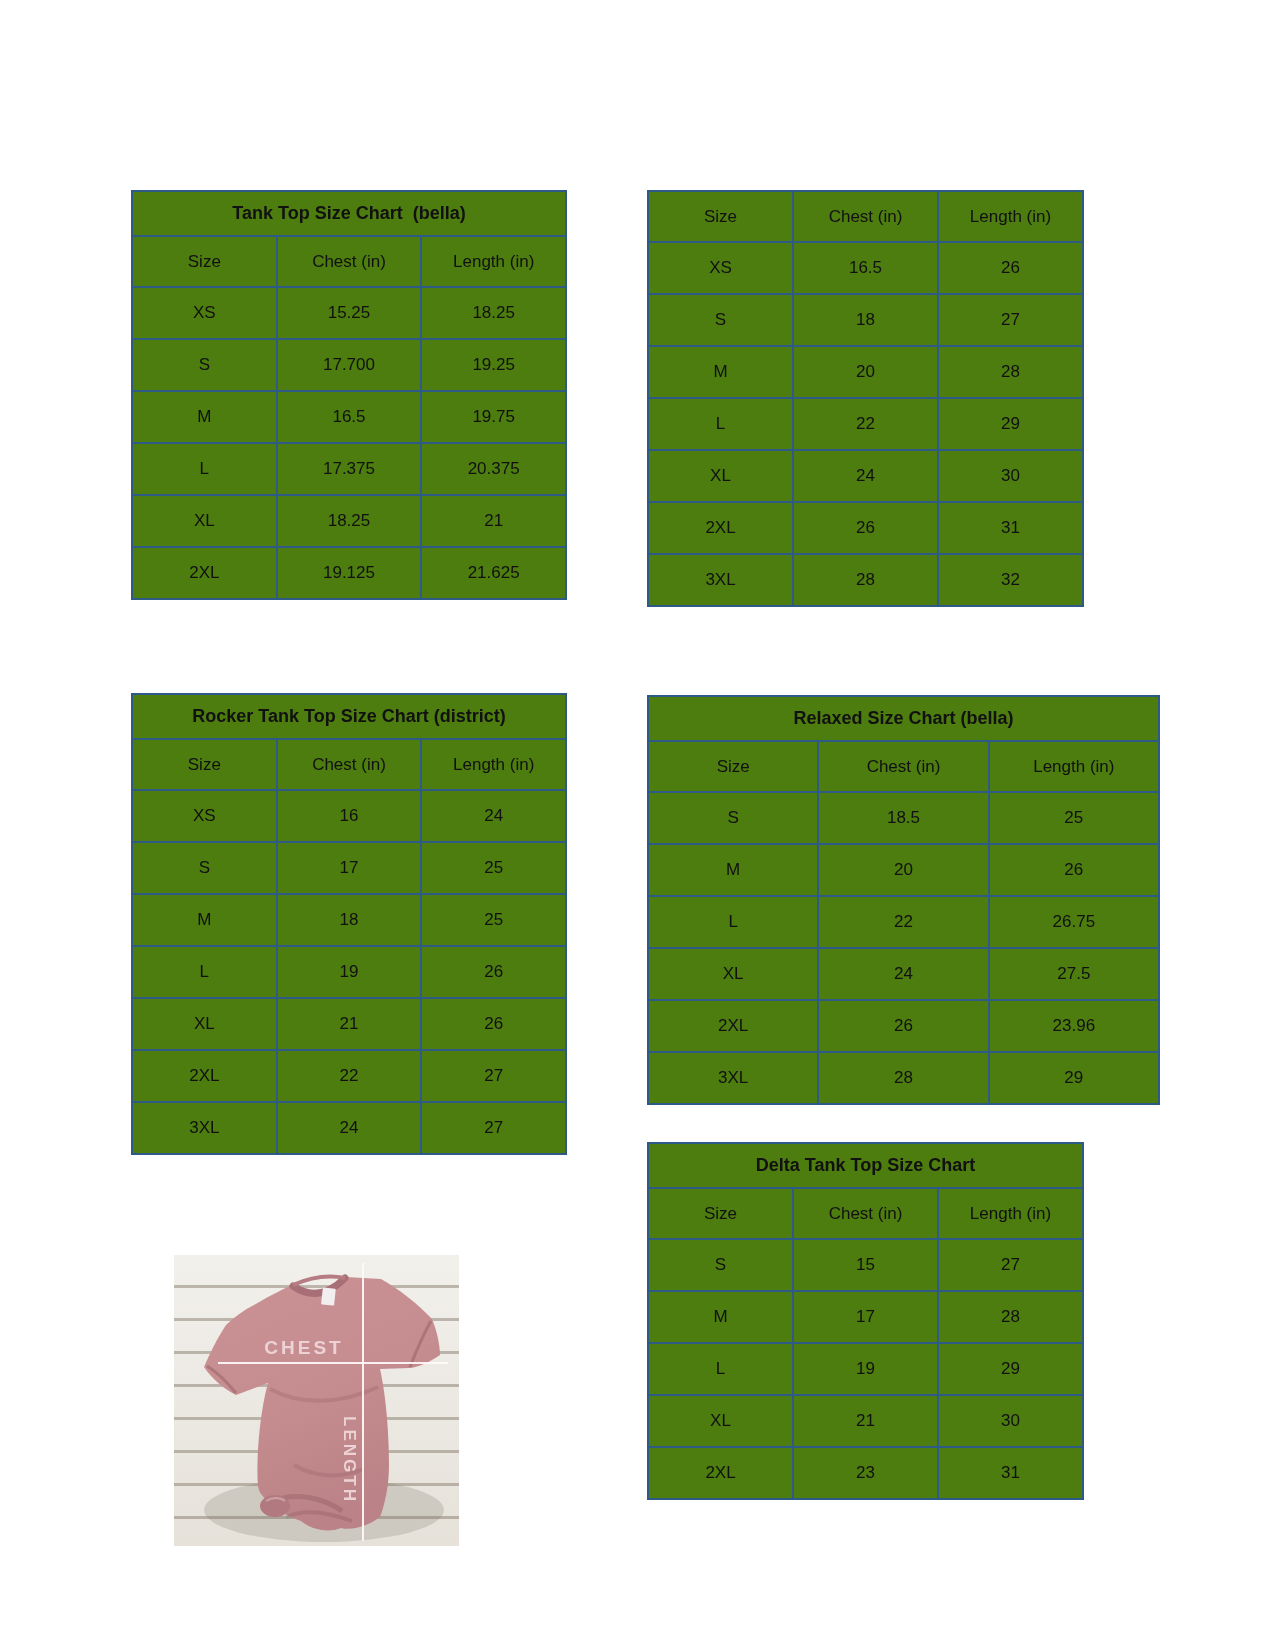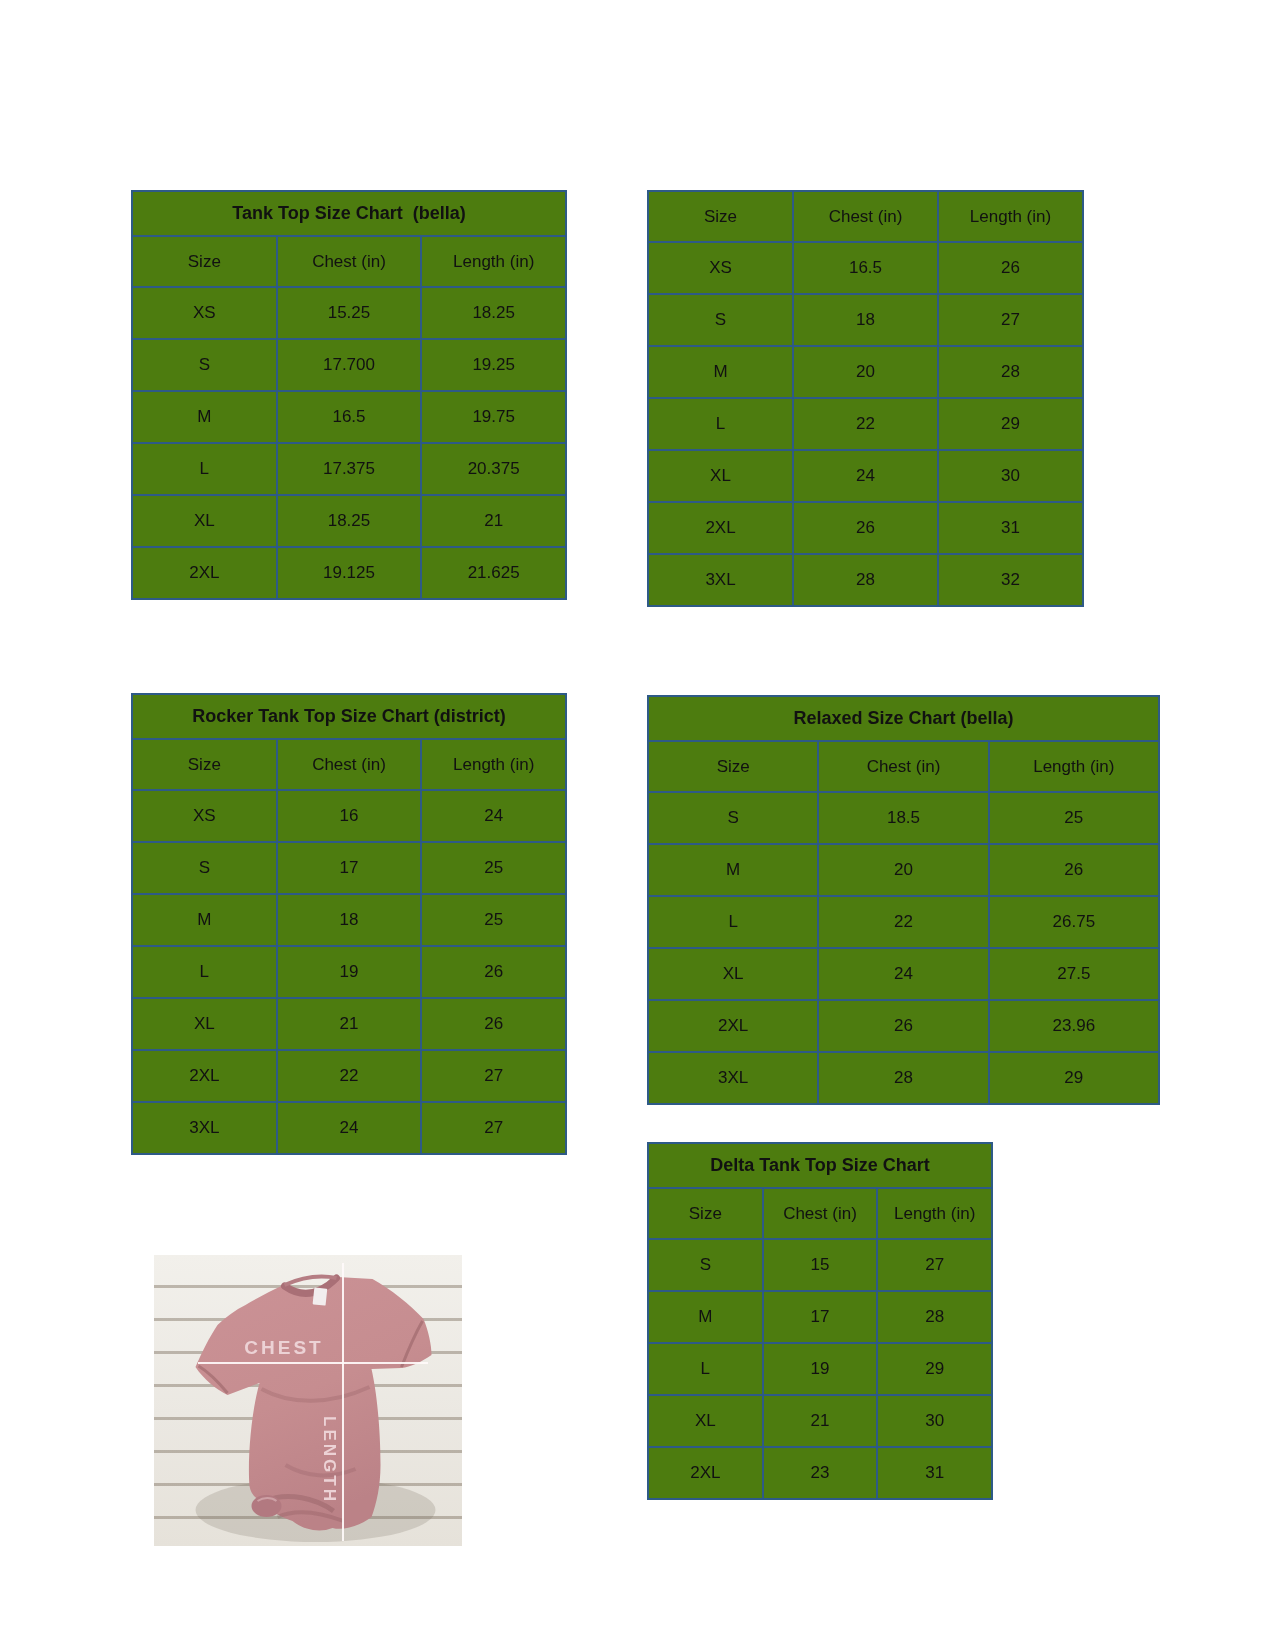--- a/index.html
+++ b/index.html
@@ -17,21 +17,21 @@
   table.sz td {
     border:2px solid #2e5a87;
     text-align:center; vertical-align:middle;
     font-size:17px; color:#111; height:52px; padding:0 4px;
   }
   table.sz td.title { font-weight:bold; font-size:18px; height:45px; white-space:pre-wrap; }
   table.sz tr.hdr td { height:51px; }
 
   
   .photo {
-    position:absolute; left:154px; top:1255px; width:308px; height:291px;
+    position:absolute; left:174px; top:1255px; width:285px; height:291px;
     overflow:hidden;
   }
   .wood {
     position:absolute; inset:0;
     background:
       repeating-linear-gradient(180deg,
         rgba(125,112,96,0) 0px, rgba(125,112,96,0) 30px,
         rgba(125,112,96,0.45) 30px, rgba(125,112,96,0.45) 33px),
       linear-gradient(180deg,#f2f0eb 0%, #ebe8e2 55%, #e6e2da 100%);
   }
@@ -234,21 +234,21 @@
           </tr>
           <tr>
             <td>3XL</td>
             <td>28</td>
             <td>29</td>
           </tr>
         </tbody>
       </table>
     </section>
 
-  <section class="size-table" style="left:647px; top:1142px; width:346px;">
+  <section class="size-table" style="left:647px; top:1142px; width:437px;">
       <table class="sz">
         <tbody>
           <tr>
             <td colspan="3" class="title">Delta Tank Top Size Chart</td>
           </tr>
           <tr class="hdr">
             <td>Size</td>
             <td>Chest (in)</td>
             <td>Length (in)</td>
           </tr>

